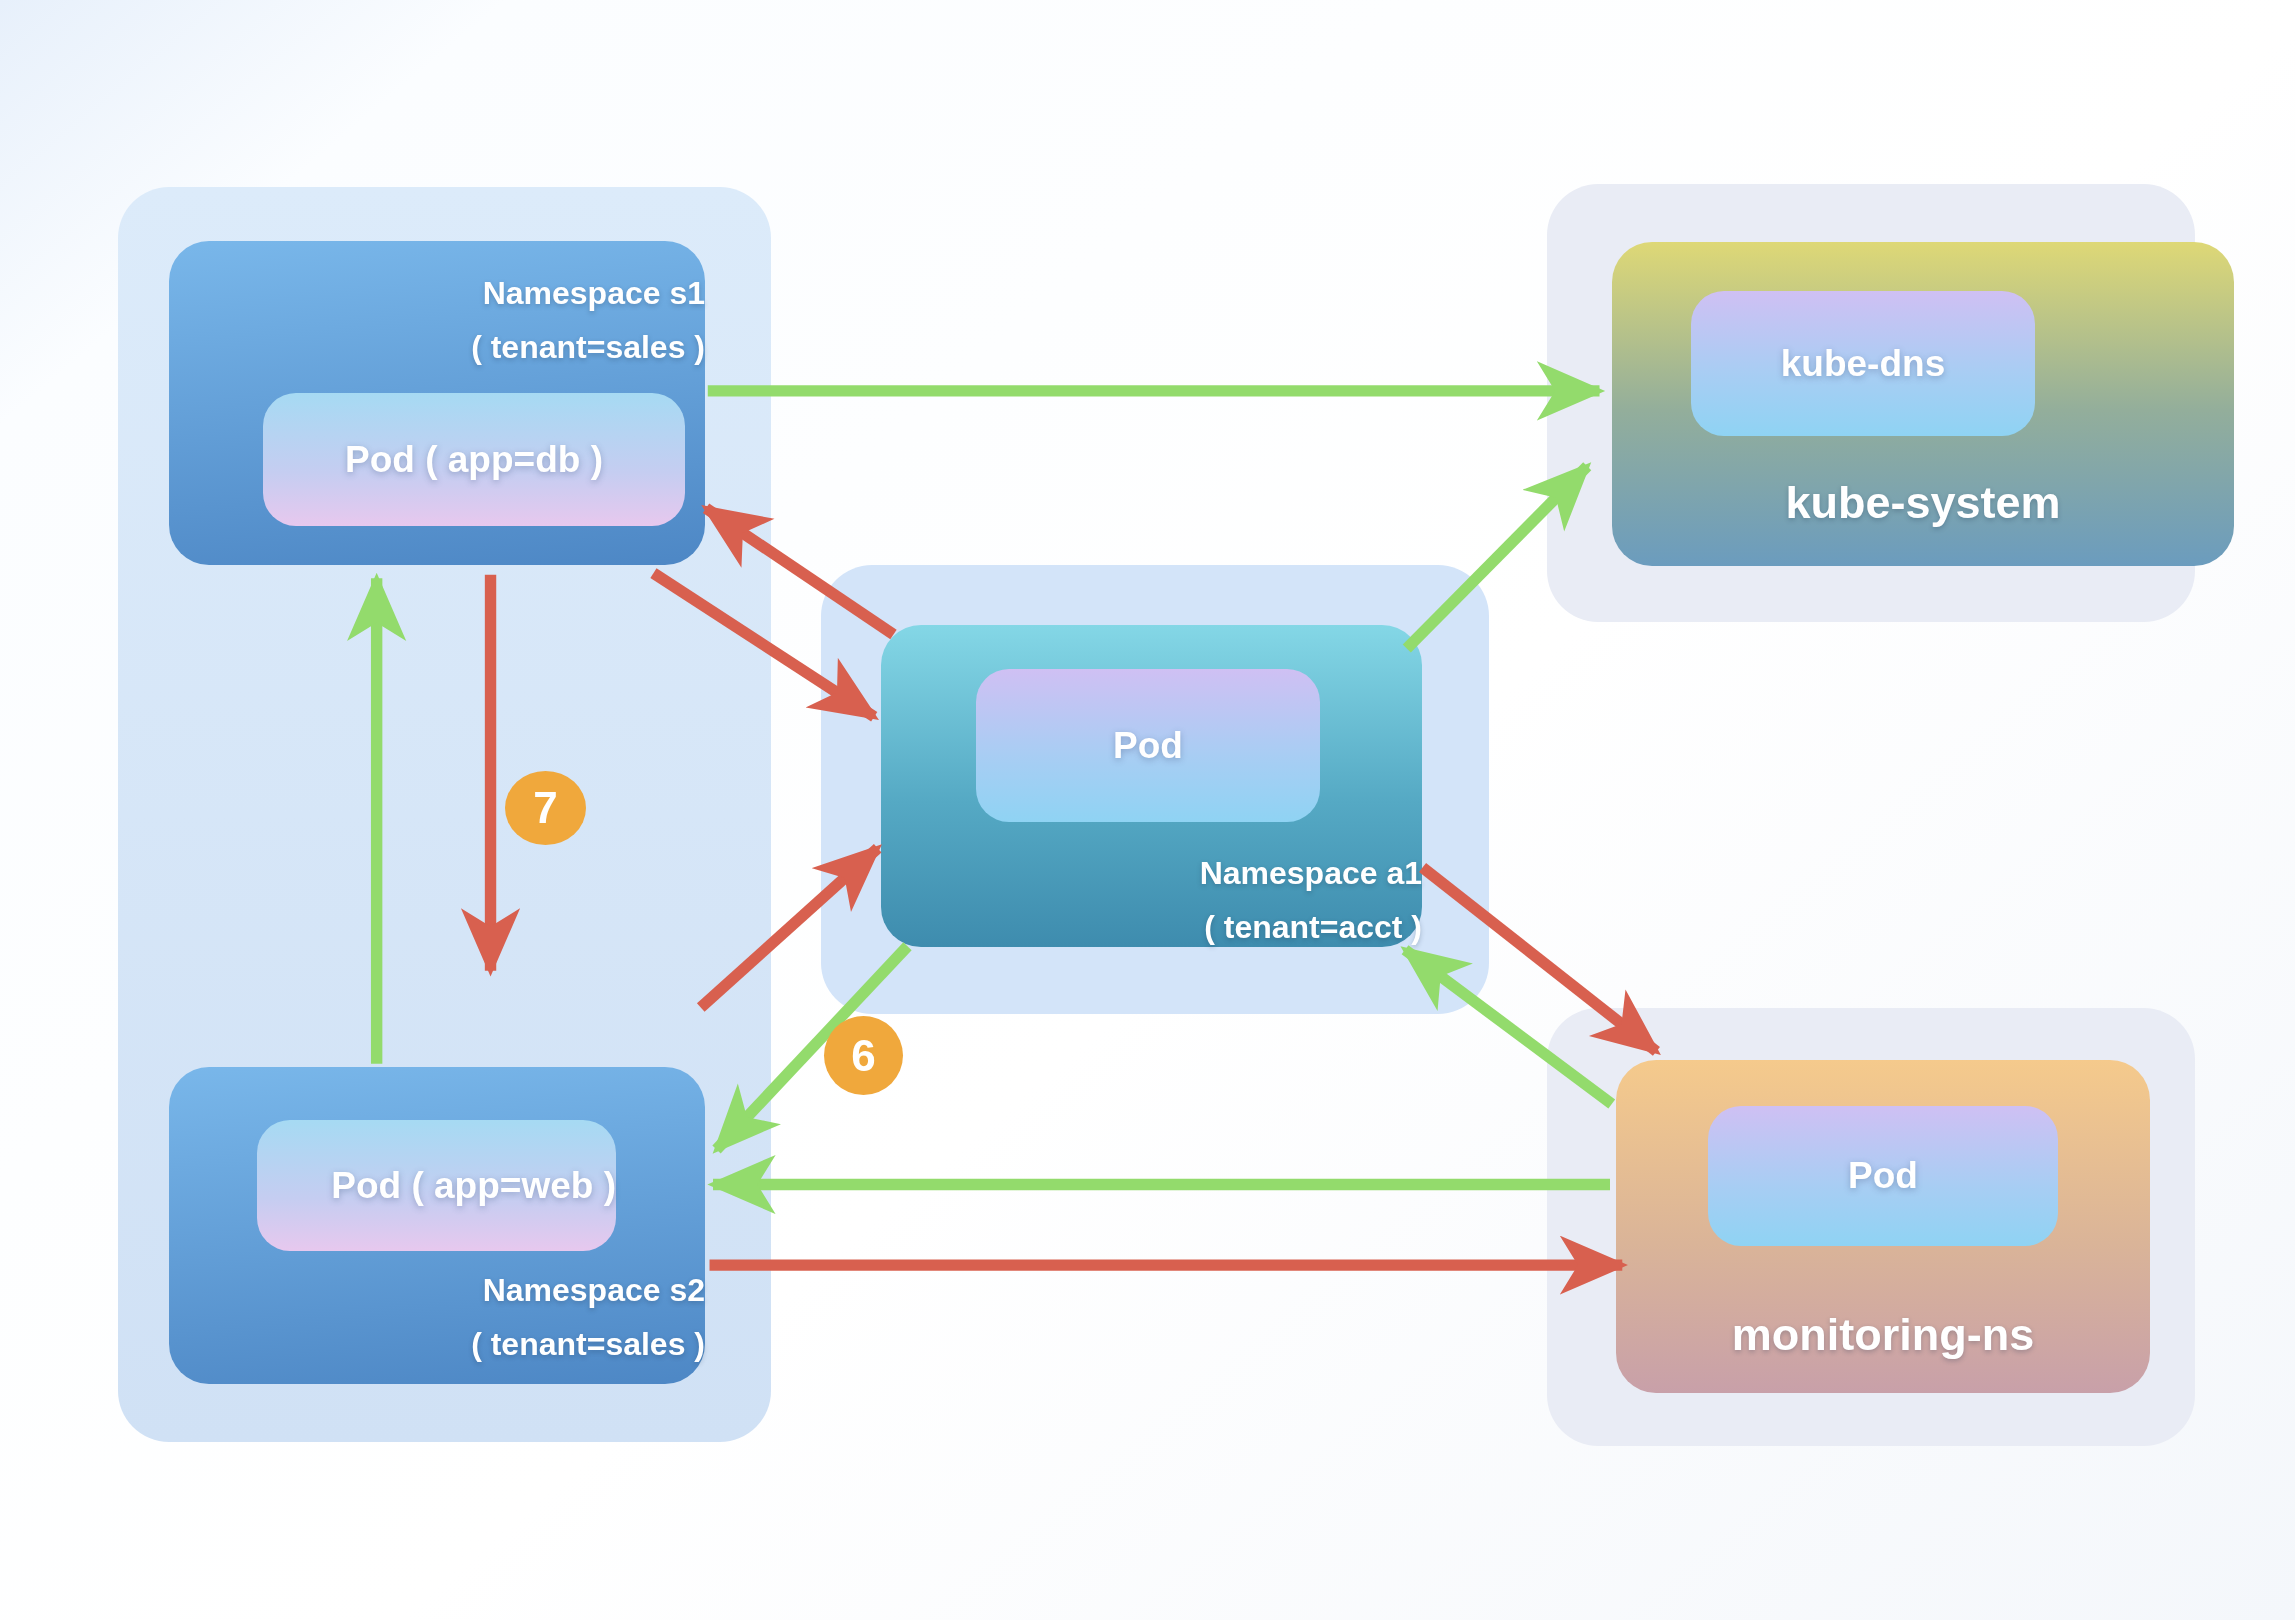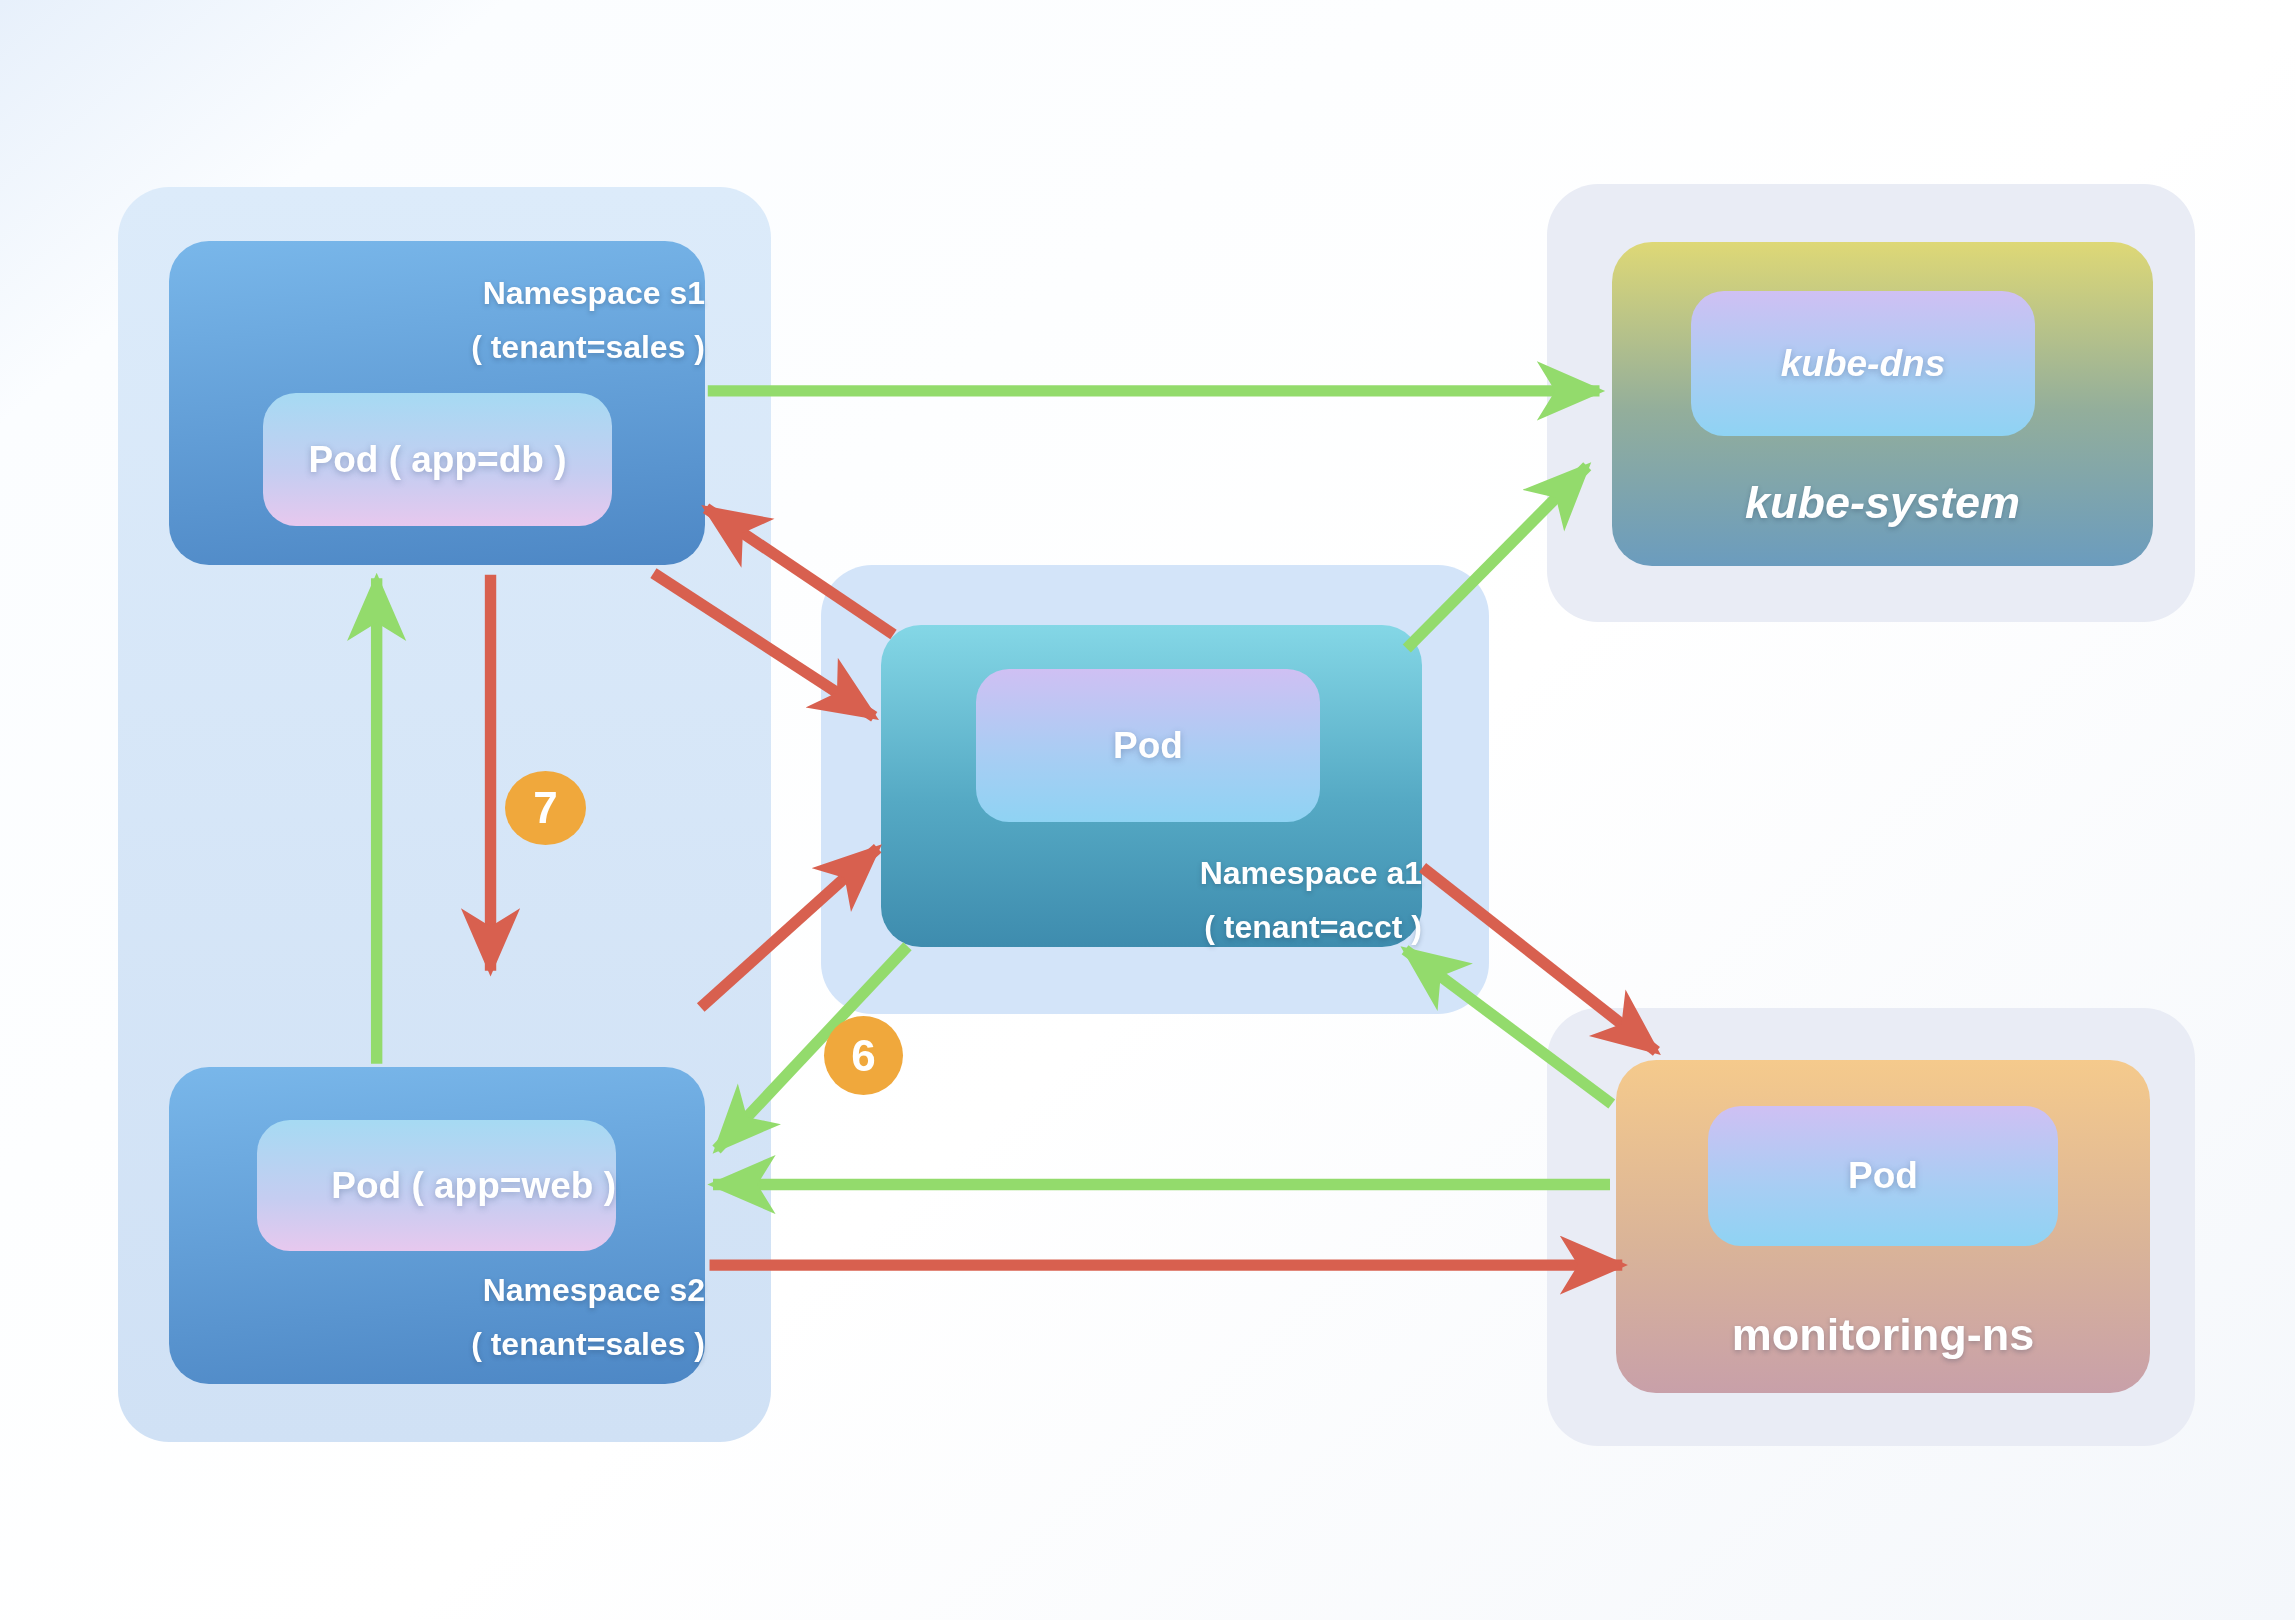--- a/index.html
+++ b/index.html
@@ -19,31 +19,31 @@
   .outer.system  { left:1547px; top:184px;  width:648px; height:438px;  background:#e9ecf5; }
   .outer.monitor { left:1547px; top:1008px; width:648px; height:438px;  background:#e9ecf5; }
 
   .ns {
     position:absolute; border-radius:40px; color:#fff; font-weight:bold;
     text-shadow: 0 1.8px 5.3px rgba(30,50,80,.28);
   }
   .ns.s1  { left:169px;  top:241px;  width:536px; height:324px; background:linear-gradient(175deg,#79b7ea 0%,#4d87c5 100%); }
   .ns.s2  { left:169px;  top:1067px; width:536px; height:317px; background:linear-gradient(175deg,#79b7ea 0%,#4d87c5 100%); }
   .ns.a1  { left:881px; top:625px;  width:541px; height:322px; background:linear-gradient(180deg,#84d7e6 0%,#55a9c4 55%,#3e8cae 100%); }
-  .ns.kube{ left:1612px; top:242px;  width:541px; height:324px; background:linear-gradient(180deg,#ded876 0%,#93ae9b 52%,#6b9cbe 100%);font-style:italic; }
+  .ns.kube{ left:1612px; top:242px;  width:622px; height:324px; background:linear-gradient(180deg,#ded876 0%,#93ae9b 52%,#6b9cbe 100%); }
   .ns.mon { left:1616px; top:1060px; width:534px; height:333px; background:linear-gradient(180deg,#f5ca8c 0%,#dab498 55%,#c8a0a9 100%); }
 
   .pod {
     position:absolute; border-radius:33px; display:flex; align-items:center; justify-content:center;
     font-size:37px; font-weight:bold; color:#fff; text-shadow:0 1.8px 6.1px rgba(60,80,120,.35);
   }
   .pod.cool-warm { background:linear-gradient(180deg,#a6daf3 0%,#c5cdf1 60%,#e7c8ee 100%); } 
   .pod.warm-cool { background:linear-gradient(180deg,#cfc0f3 0%,#a9cdf3 55%,#8fd3f3 100%); } 
 
-  .s1 .pod { left:94px; top:152px; width:349px; height:133px; }
+  .s1 .pod { left:94px; top:152px; width:422px; height:133px; }
   .s2 .pod { left:88px; top:53px;  width:359px; height:131px;justify-content:flex-end; }
   .a1 .pod { left:95px; top:44px;  width:344px; height:153px; }
   .kube .pod { left:79px; top:49px; width:344px; height:145px; }
   .mon .pod { left:92px; top:46px; width:350px; height:140px; }
 
   .ns-title { position:absolute; width:100%; text-align:right; font-size:32px; line-height:54px; }
   .s1 .ns-title { top:24.5px; }
   .s2 .ns-title { top:196px; }
   .a1 .ns-title { top:221px; }
   .one-line { position:absolute; width:100%; text-align:center; font-size:45px; }

